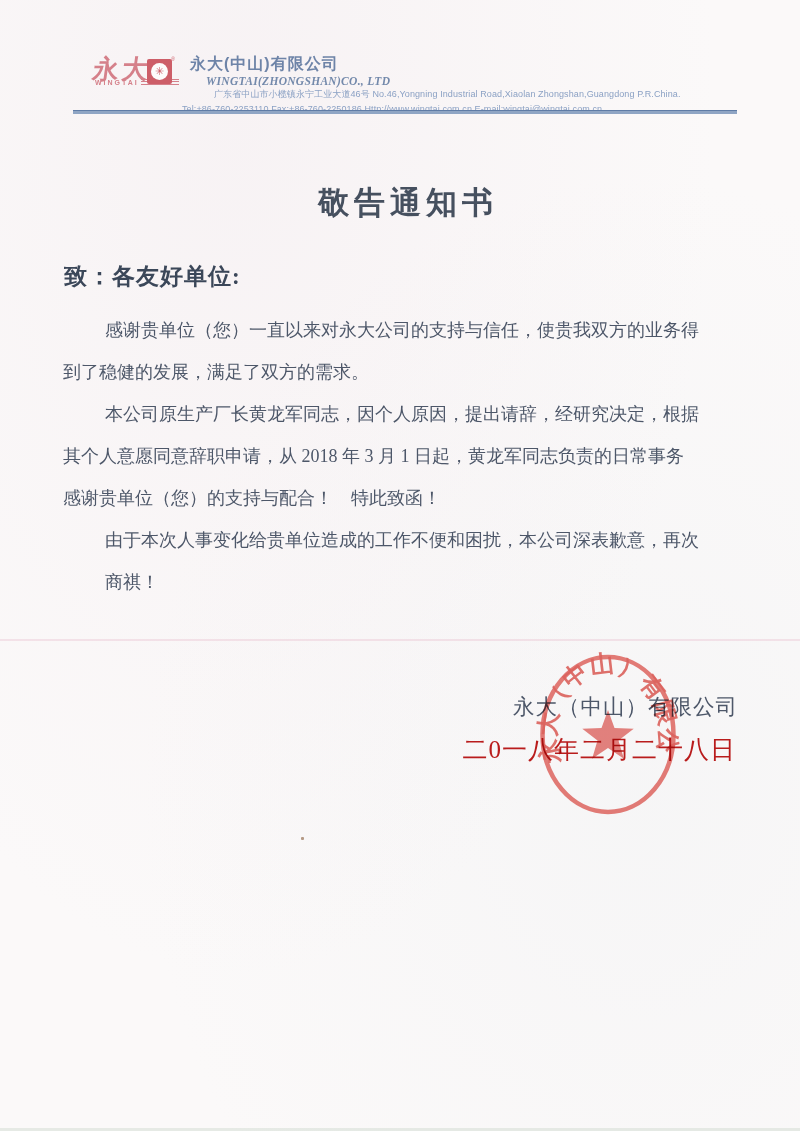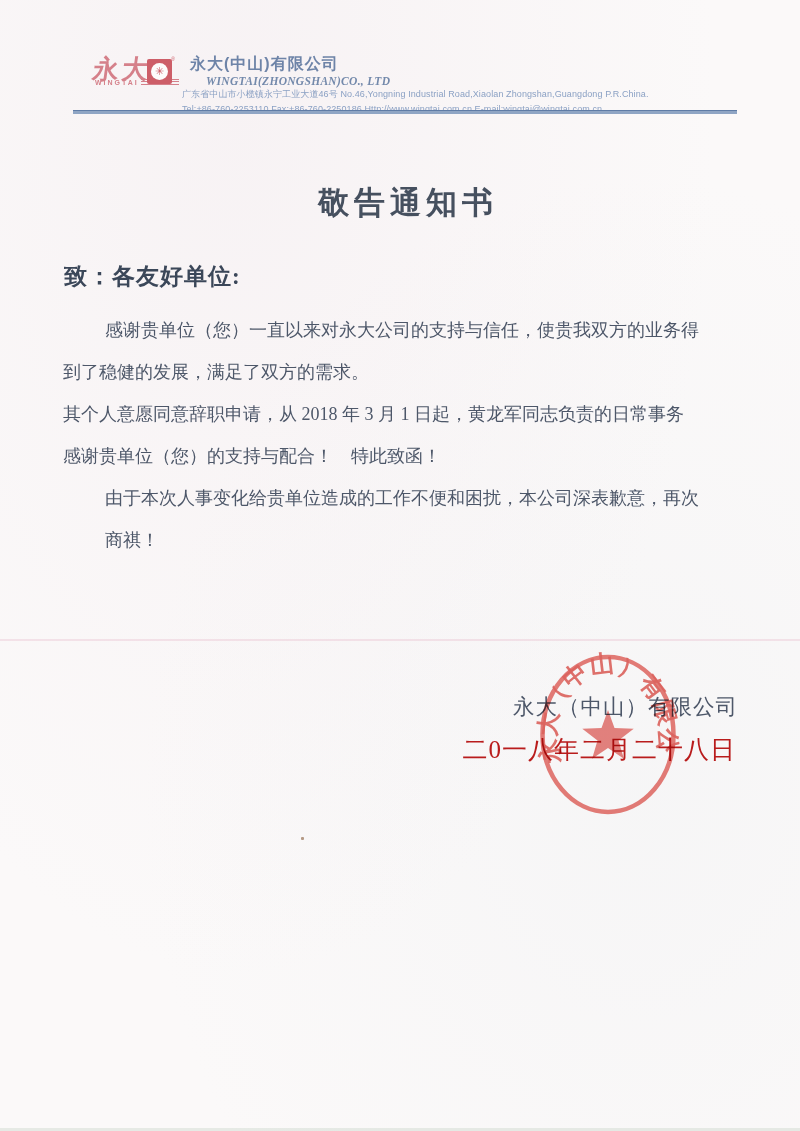--- a/index.html
+++ b/index.html
@@ -54,21 +54,21 @@
   .company-en{
     position:absolute;left:182px;top:75px;
     font-size:11.5px;font-weight:bold;font-style:italic;color:#7389ab;
     letter-spacing:.3px;
     margin-left:24px;
   }
   .addr{
     position:absolute;left:182px;color:#8ba1c4;font-size:9px;letter-spacing:.1px;
     font-family:"Liberation Sans",sans-serif;white-space:nowrap;
   }
-  .addr1{top:88px;}
+  .addr1{top:88px;margin-left:32px;}
   .addr2{top:104px;}
   .head-rule{
     position:absolute;left:73px;top:110px;width:664px;height:3px;
     background:#8fa5c4;border-top:1px solid #5f7ca6;
   }
   
   .doc-title{
     position:absolute;left:408px;top:182px;transform:translateX(-50%);
     font-size:31px;font-weight:bold;color:#46505f;letter-spacing:5px;
     white-space:nowrap;
@@ -131,20 +131,21 @@
 <div class="company-en">WINGTAI(ZHONGSHAN)CO., LTD</div>
 <div class="addr addr1">广东省中山市小榄镇永宁工业大道46号  No.46,Yongning Industrial Road,Xiaolan Zhongshan,Guangdong P.R.China.</div>
 <div class="addr addr2">Tel:+86-760-2253110  Fax:+86-760-2250186   Http://www.wingtai.com.cn   E-mail:wingtai@wingtai.com.cn</div>
 <div class="head-rule"></div>
 
 <div class="doc-title">敬告通知书</div>
 <div class="salutation">致：各友好单位:</div>
 <div class="body-block" id="body-lines">
     <div class="body-line indent">感谢贵单位（您）一直以来对永大公司的支持与信任，使贵我双方的业务得</div>
     <div class="body-line">到了稳健的发展，满足了双方的需求。</div>
+    <div class="body-line indent">本公司原生产厂长黄龙军同志，因个人原因，提出请辞，经研究决定，根据</div>
     <div class="body-line">其个人意愿同意辞职申请，从 2018 年 3 月 1 日起，黄龙军同志负责的日常事务</div>
     <div class="body-line">感谢贵单位（您）的支持与配合！　特此致函！</div>
     <div class="body-line indent">由于本次人事变化给贵单位造成的工作不便和困扰，本公司深表歉意，再次</div>
     <div class="body-line indent">商祺！</div>
   </div>
 
 <div class="pink-line"></div>
 <div class="speck"></div>
 <div class="bottom-edge"></div>
 

